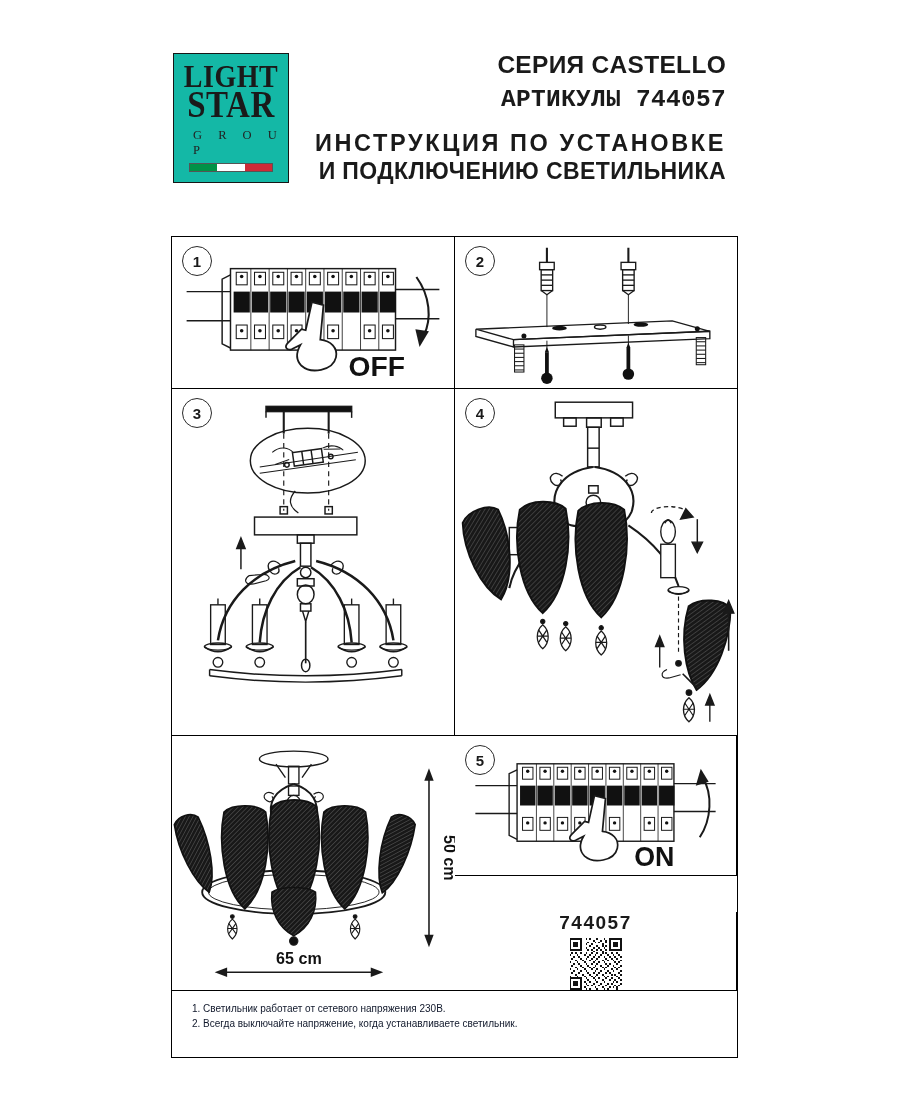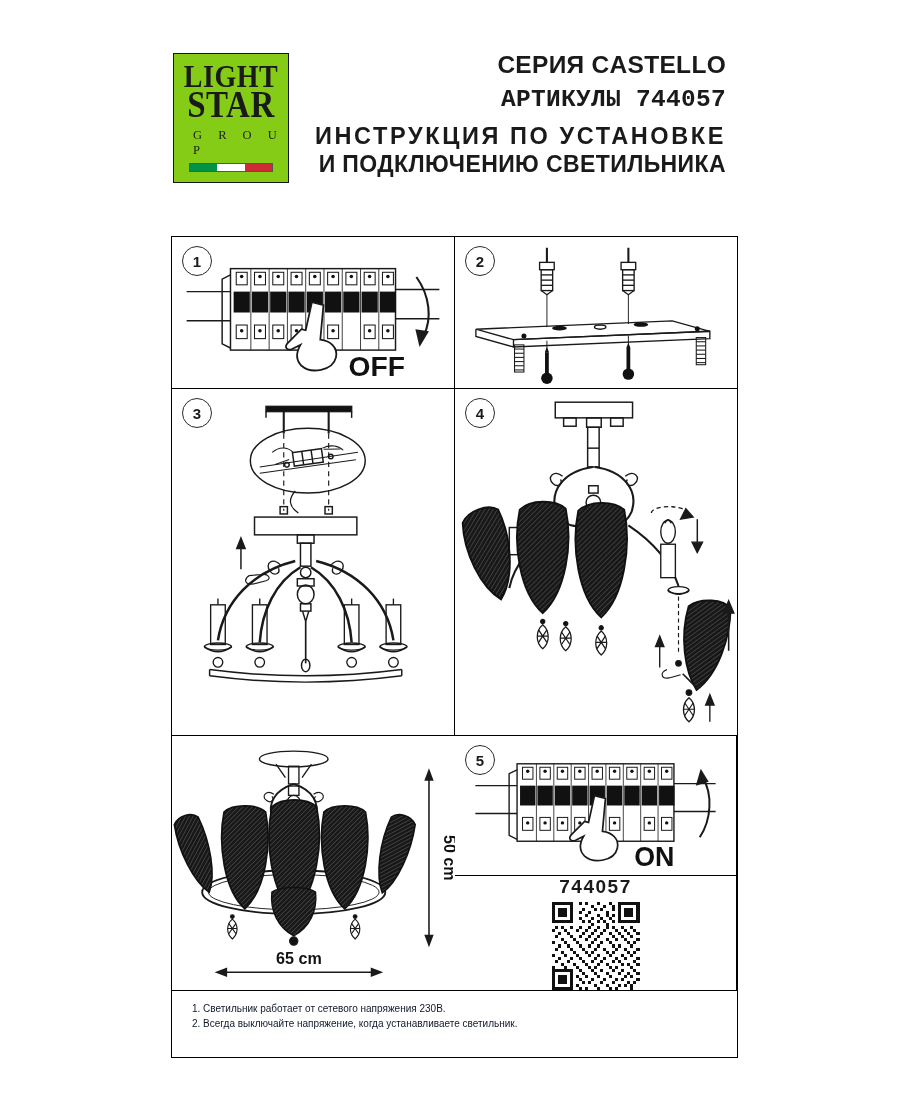--- a/index.html
+++ b/index.html
@@ -2,44 +2,44 @@
 <html><head>
 <meta charset="utf-8">
 <style>
   html,body{margin:0;padding:0;background:#fff;}
   body{width:909px;height:1100px;font-family:"Liberation Sans",sans-serif;color:#1a1a1a;position:relative;overflow:hidden;}
   .sheet{width:567px;margin:0 auto;padding-top:45px;position:relative;}
 
   
   .hdr{position:relative;height:191px;}
   .logo-box{position:absolute;left:2px;top:8px;width:114px;height:128px;border:1.6px solid #161616;
-            display:flex;flex-direction:column;align-items:center;justify-content:center;background:#84cc16;}
+            display:flex;flex-direction:column;align-items:center;justify-content:center;background:#14b8a6;}
   .logo-l1{font-family:"Liberation Serif",serif;font-weight:700;font-size:28px;line-height:.92;letter-spacing:.5px;transform:scaleY(1.15);}
   .logo-l2{font-family:"Liberation Serif",serif;font-weight:700;font-size:33px;line-height:.95;letter-spacing:.5px;transform:scaleY(1.12);}
   .logo-l3{font-family:"Liberation Serif",serif;font-size:12.5px;letter-spacing:6.5px;margin-top:6px;margin-right:-6px;color:#222;margin-left:19px;}
   .flag{width:84px;height:9px;border:1px solid #555;display:flex;margin-top:5px;box-sizing:border-box;}
   .flag span{flex:1 1 0;}
   .fg{background:#009246;} .fw{background:#ffffff;} .fr{background:#ce2b37;}
 
   .titles{position:absolute;right:12px;top:2px;text-align:right;}
   .t-series{font-size:24.5px;font-weight:700;line-height:35px;letter-spacing:.3px;}
   .t-art{font-size:24.5px;font-weight:700;line-height:35px;letter-spacing:.3px;font-family:Liberation Mono, monospace;}
-  .t-main1{font-size:23.5px;font-weight:700;line-height:28px;letter-spacing:2.6px;margin-top:5px;}
+  .t-main1{font-size:23.5px;font-weight:700;line-height:28px;letter-spacing:2.6px;margin-top:12px;}
   .t-main2{font-size:23px;font-weight:700;line-height:28px;letter-spacing:.4px;}
 
   
   .manual-table{width:567px;border:1.7px solid #000;display:grid;grid-template-columns:283px 1fr;
                 grid-template-rows:152px 347px 140px 115px 66px;box-sizing:border-box;background:#fff;}
   .cell{position:relative;box-sizing:border-box;}
   .br{border-right:1.4px solid #000;}
   .bb{border-bottom:1.4px solid #000;}
   .cell svg{display:block;width:100%;height:100%;}
   .badge{position:absolute;top:9px;left:10px;width:28px;height:28px;border:1.6px solid #2a2a2a;border-radius:50%;
          display:flex;align-items:center;justify-content:center;font-size:15px;font-weight:700;background:#fff;z-index:2;}
-  .qr-cell{display:flex;flex-direction:column;align-items:center;justify-content:center;gap:4px;}
+  .qr-cell{display:flex;flex-direction:column;align-items:center;justify-content:center;gap:4px;margin-top:36px;}
   .qr-art{font-size:19px;font-weight:700;letter-spacing:1.5px;}
   .notes-cell{grid-column:1 / span 2;padding:10px 20px 0 20px;font-size:10px;line-height:1.5;color:#0f172a;}
   .chand-cell{grid-row:3 / span 2;}
   text{font-family:"Liberation Sans",sans-serif;}
 </style>
 </head>
 <body>
 
 <div class="sheet">
 

